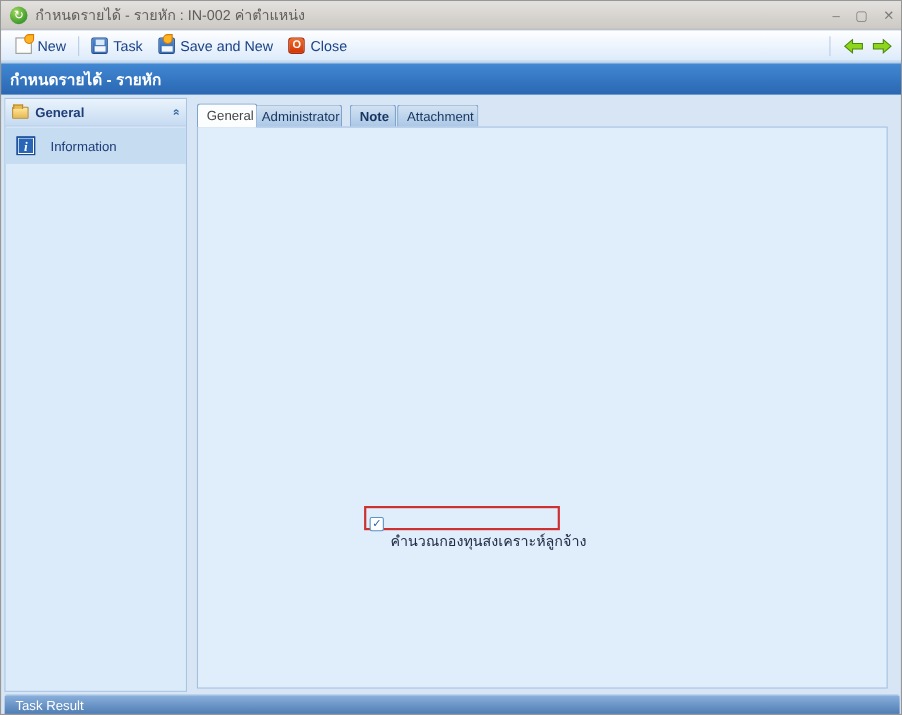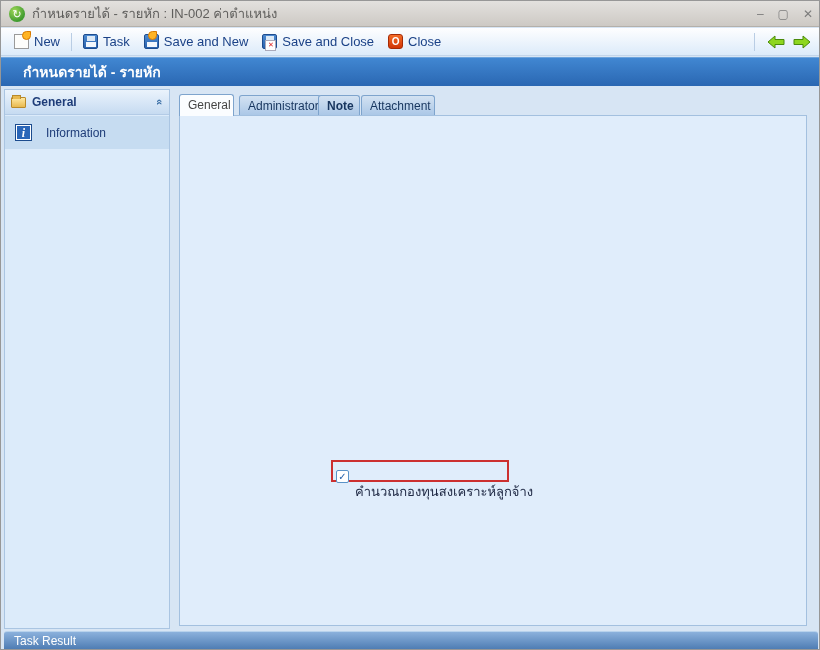--- a/index.html
+++ b/index.html
@@ -38,21 +38,21 @@
   .badge-x::after { content:"✕"; position:absolute; z-index:2; right:-4px; bottom:-3px; width:9px; height:9px;
     background:#fff; border:1px solid #aab; color:#d22; font-size:7px; line-height:8px; text-align:center; }
   .icon-close-red { background:linear-gradient(#f36d28,#d13505); border:1px solid #a52a05; border-radius:3px;
     color:#fff; font-size:10px; font-weight:bold; line-height:14px; text-align:center; }
   .nav-group { margin-left:auto; display:flex; align-items:center; gap:8px; padding-right:4px; }
   .arrow-ico svg { display:block; }
 
   
   .pageheader { position:absolute; left:0; top:56px; width:820px; height:29px;
     background:linear-gradient(#4187d2,#2a67b2); border-top:1px solid #6da4dd;
-    color:#fff; font-weight:bold; font-size:14px; display:flex; align-items:center; padding:0 22px; }
+    color:#fff; font-weight:bold; font-size:14px; display:flex; align-items:center; padding:0 8px; }
 
   
   .sidebar { position:absolute; left:3px; top:88px; width:166px; height:540px;
     background:#dcebfa; border:1px solid #aac5e2; }
   .side-hdr { height:25px; background:linear-gradient(#eaf3fc,#c6dbf1); border-bottom:1px solid #b3cbe6;
     display:flex; align-items:center; padding:0 6px; color:#1e3c78; font-weight:bold; font-size:12px; }
   .folder-ico { width:15px; height:11px; background:linear-gradient(#ffe8a0,#e8b94f); border:1px solid #b98a2a;
     border-radius:1px; margin-right:6px; position:relative; }
   .folder-ico::before { content:""; position:absolute; left:0; top:-3px; width:7px; height:3px;
     background:#e8b94f; border:1px solid #b98a2a; border-bottom:none; }
@@ -124,24 +124,20 @@
     <span class="tsep"></span>
     <span class="tbtn">
       <span class="ticon icon-floppy"></span>
       <span>Task</span>
     </span>
     <span class="tbtn">
       <span class="ticon icon-floppy badge-star"></span>
       <span>Save and New</span>
     </span>
     <span class="tbtn">
-      <span class="ticon icon-floppy badge-x"></span>
-      <span>Save and Close</span>
-    </span>
-    <span class="tbtn">
       <span class="ticon icon-close-red">O</span>
       <span>Close</span>
     </span>
     <span class="nav-group">
       <span class="tsep"></span>
       <span class="arrow-ico">
         <svg width="18" height="14" viewBox="0 0 18 14">
             <path d="M8 1 L1 7 L8 13 L8 9.5 L17 9.5 L17 4.5 L8 4.5 Z" fill="#8ed61e" stroke="#4a8a0a" stroke-width="1"></path>
           </svg>
       </span>
@@ -163,21 +159,21 @@
       <span>General</span>
       <span class="chevs">«</span>
     </div>
     <div class="side-item">
       <span class="info-ico">i</span>
       <span>Information</span>
     </div>
   </div>
 
   <div class="tab active" style="left:178px; width:55px;">General</div>
-  <div class="tab" style="left:238px; width:82px;">Administrator</div>
+  <div class="tab" style="left:228px; width:82px;">Administrator</div>
   <div class="tab" style="left:317px; width:42px;font-weight:bold;">Note</div>
   <div class="tab" style="left:360px; width:74px;">Attachment</div>
 
   <div class="panel"></div>
 
   <div class="abs lbl" style="left:190px; top:130px;">รหัสรายได้ - รายหัก</div>
   <input class="fld" style="left: 334px; top: 127px; width: 118px;" value="IN-002">
 
   <div class="abs lbl" style="left:190px; top:155px;">ชื่อรายได้ - รายหัก</div>
   <input class="fld" style="left: 334px; top: 152px; width: 315px;" value="ค่าตำแหน่ง">

